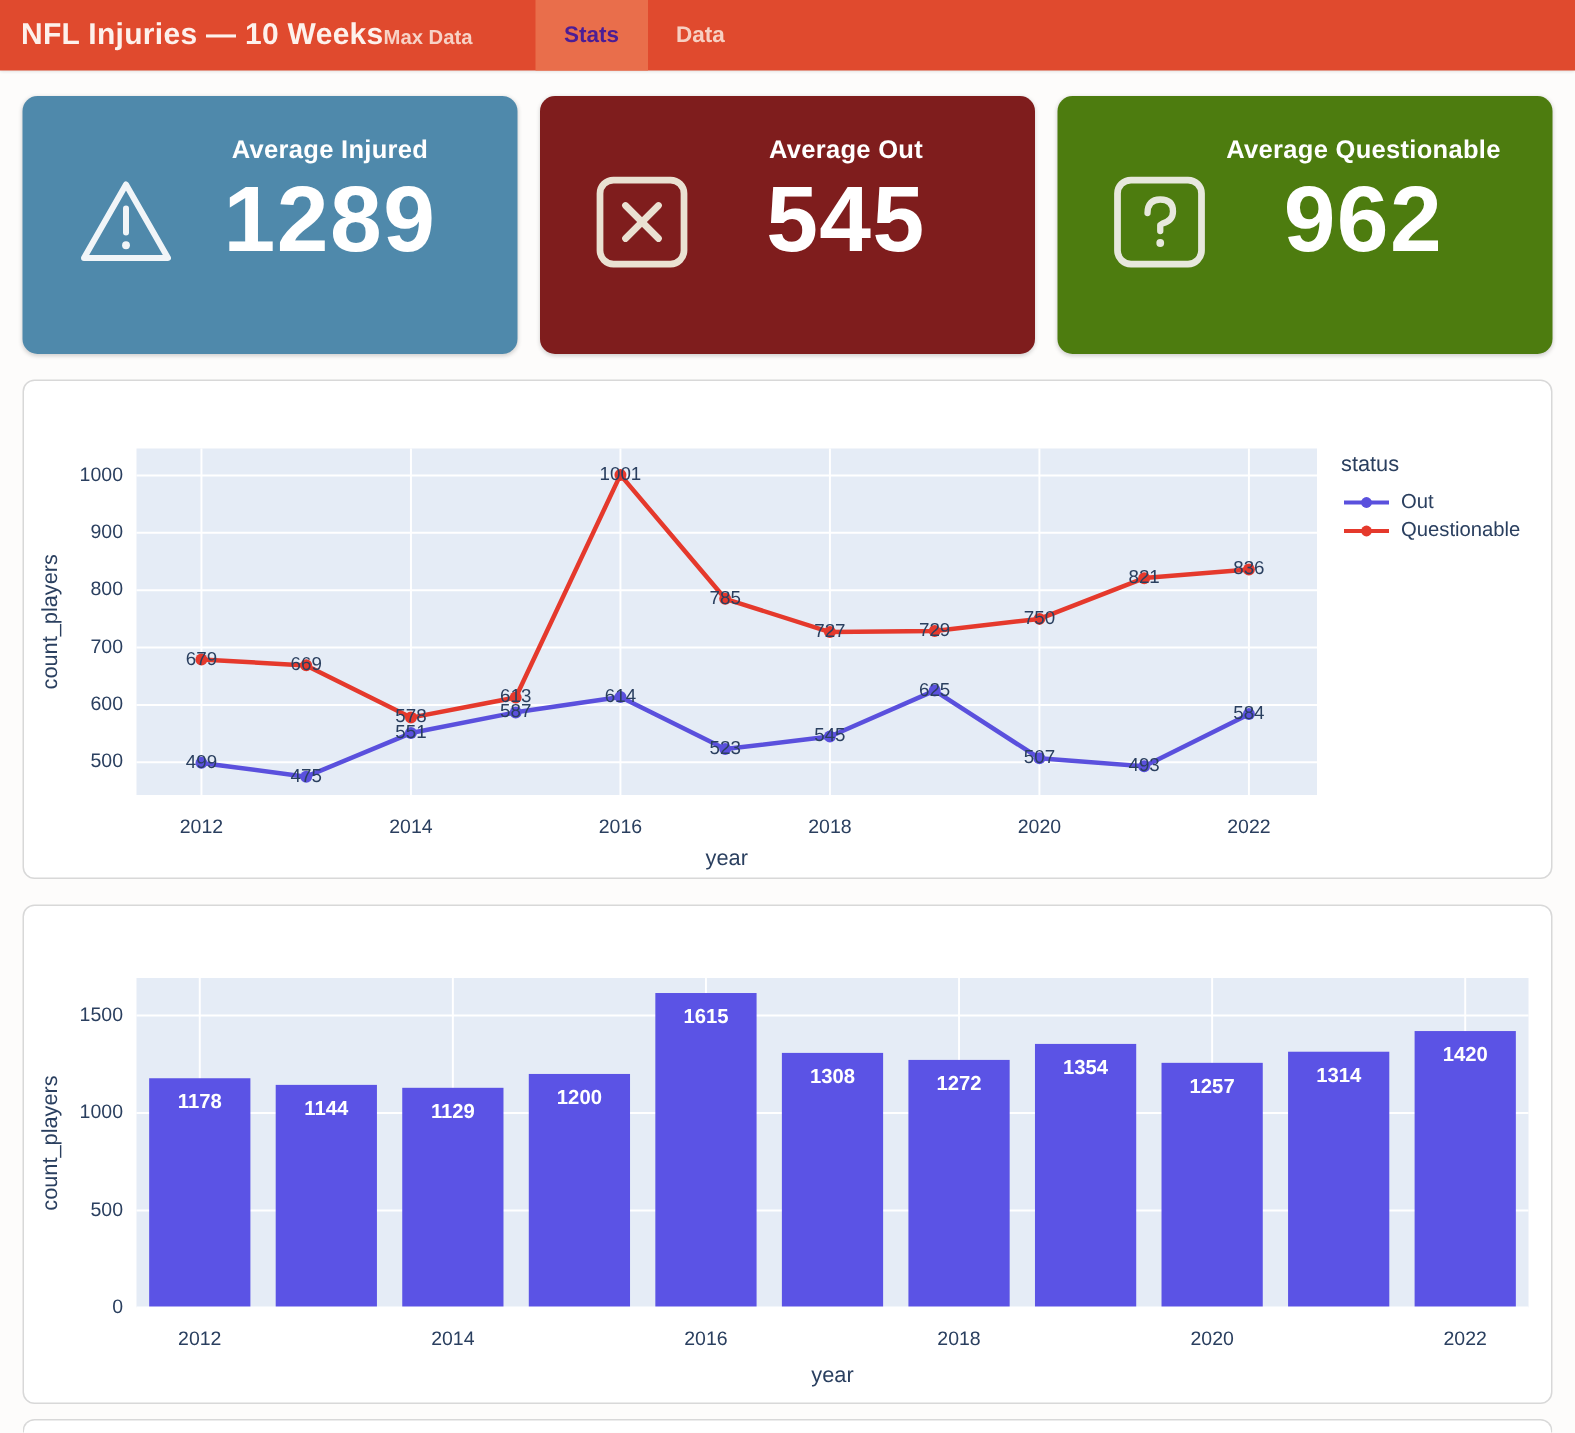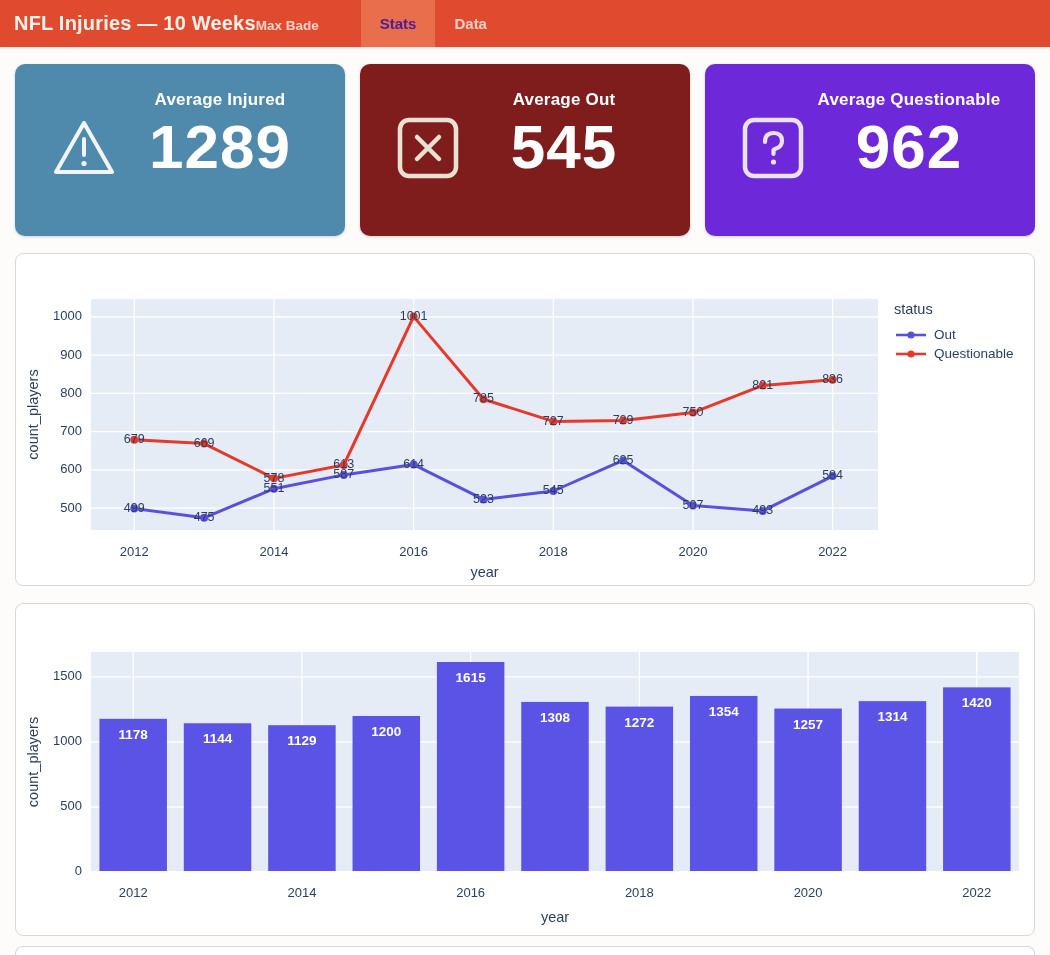--- a/index.html
+++ b/index.html
@@ -50,21 +50,21 @@
     border-radius:8px 8px 0 0;
   }
   svg text { user-select:none; }
 </style>
 </head>
 <body>
 
 <header class="app-header">
   <div class="brand">
     <span class="app-title">NFL Injuries — 10 Weeks</span>
-    <span class="app-subtitle">Max Bade</span>
+    <span class="app-subtitle">Max Data</span>
   </div>
   <nav class="tabs">
     <div class="tab active">Stats</div>
     <div class="tab">Data</div>
   </nav>
 </header>
 
 <div class="cards-row">
 
   <article class="stat-card" style="background:#4f89ab">
@@ -88,21 +88,21 @@
         <line x1="21" y1="21" x2="43" y2="43"></line>
         <line x1="43" y1="21" x2="21" y2="43"></line>
       </svg>
     </span>
     <div class="stat-body">
       <div class="stat-title">Average Out</div>
       <div class="stat-value">545</div>
     </div>
   </article>
 
-  <article class="stat-card" style="background:#6d28d9">
+  <article class="stat-card" style="background:#4d7c0f">
     <span class="stat-icon">
       <svg width="64" height="64" viewBox="0 0 64 64" fill="none" stroke="#f5f2ef" stroke-width="4.5" stroke-linecap="round" stroke-linejoin="round">
         <rect x="4" y="4" width="56" height="56" rx="9"></rect>
         <path d="M24 26 q0 -9 8.5 -9 q8.5 0 8.5 8 q0 6 -7 8 l-1.5 1 v4" stroke-width="4.2"></path>
         <circle cx="32.5" cy="46" r="2.6" fill="#f5f2ef" stroke="none"></circle>
       </svg>
     </span>
     <div class="stat-body">
       <div class="stat-title">Average Questionable</div>
       <div class="stat-value">962</div>

